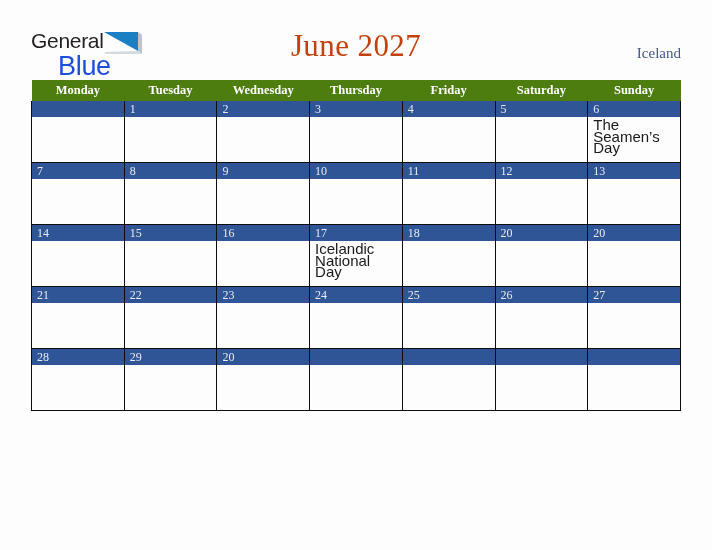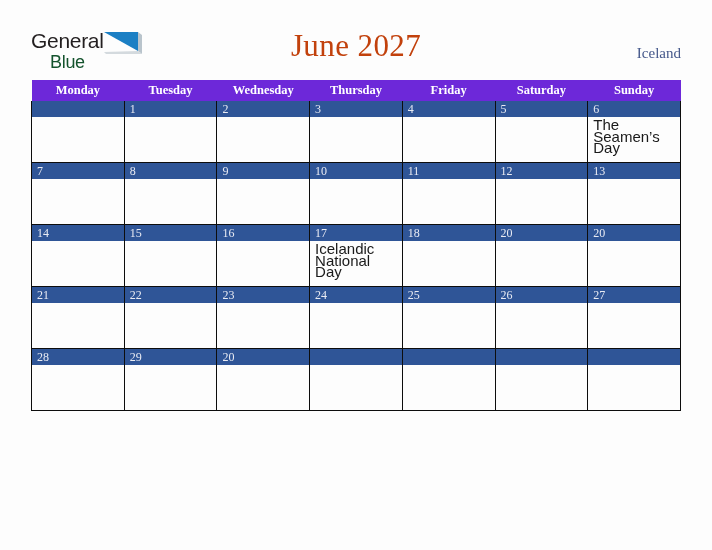--- a/index.html
+++ b/index.html
@@ -34,25 +34,25 @@
     font-family: "Liberation Sans", sans-serif;
     font-size: 21px;
     color: #231f20;
     letter-spacing: -0.3px;
     display: block;
     height: 23px;
   }
   .brand-line2 {
     position: relative;
     font-family: "Liberation Sans", sans-serif;
-    font-size: 18px;
-    color: #14532d;
+    font-size: 27px;
+    color: #1d4ed8;
     letter-spacing: -0.3px;
     display: block;
-    margin-left: 19px;
+    margin-left: 27px;
     height: 23px;
   }
   .brand-flag {
     position: absolute;
     left: 73px;
     top: 1px;
     width: 38px;
     height: 24px;
   }
 
@@ -83,21 +83,21 @@
     left: 31px;
     top: 80px;
     width: 650px;
   }
   table.cal {
     border-collapse: collapse;
     table-layout: fixed;
     width: 650px;
   }
   table.cal th {
-    background: #6d28d9;
+    background: #4d7c0f;
     color: #ffffff;
     font-family: "Liberation Serif", serif;
     font-size: 12.5px;
     font-weight: bold;
     height: 21px;
     padding: 0;
     text-align: center;
     border: none;
   }
   table.cal td {

